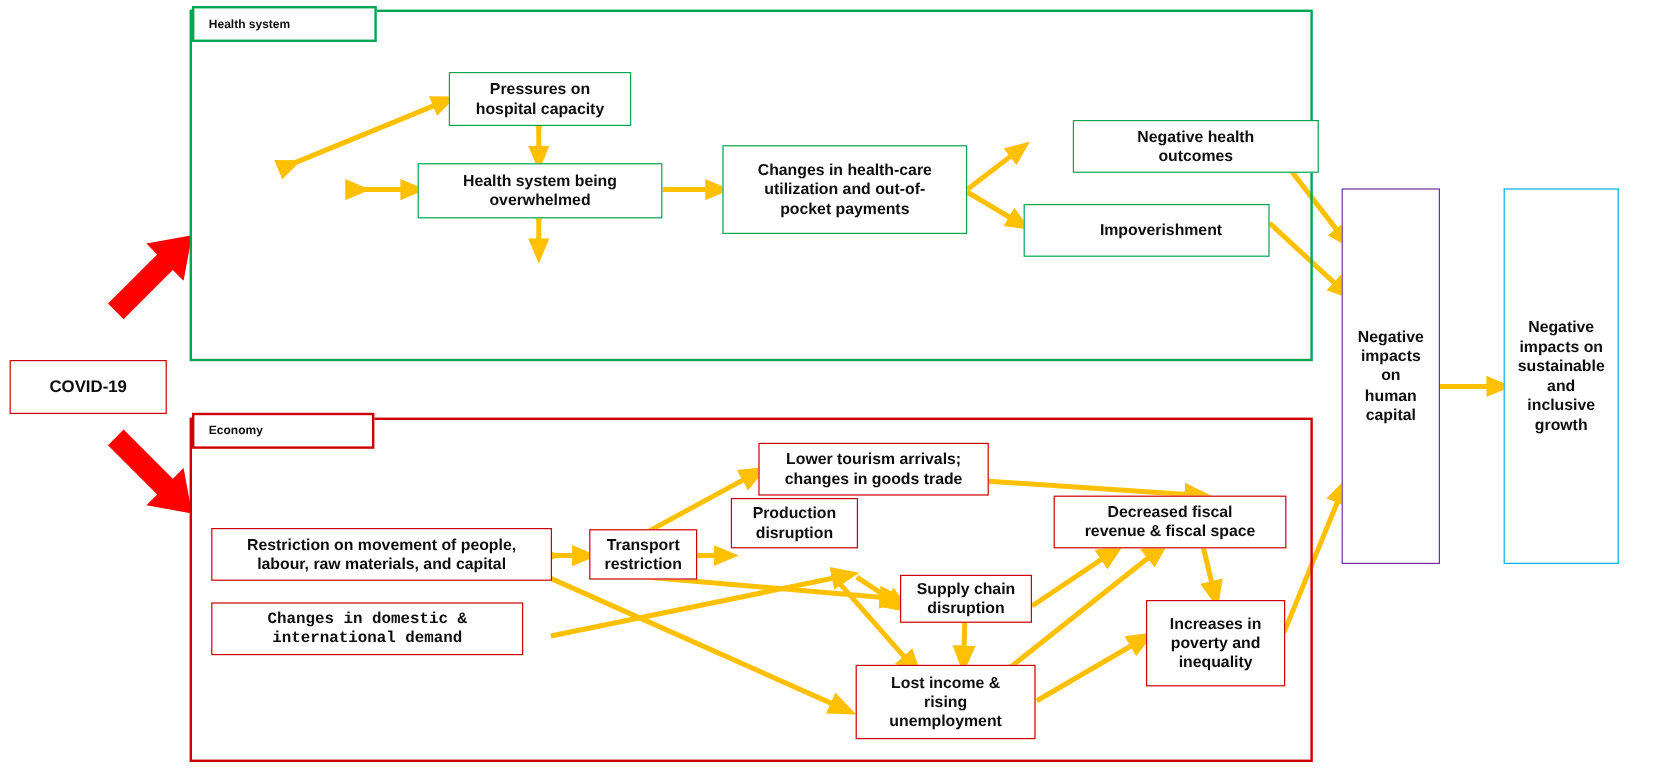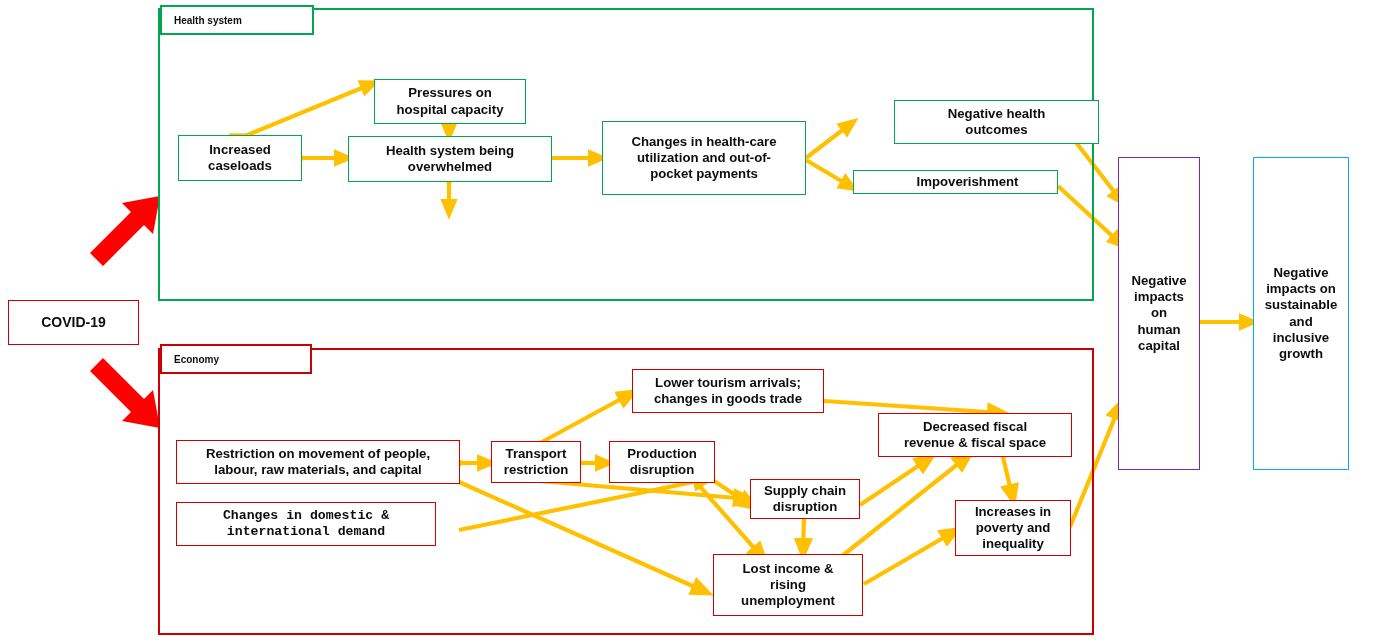--- a/index.html
+++ b/index.html
@@ -107,26 +107,22 @@
 
   <div class="grp grp-red" style="left:158px;top:348px;width:936px;height:287px;"></div>
   <div class="grp-label red" style="left:160px;top:344px;width:152px;height:30px;">
     <span>Economy</span>
   </div>
 
   <div class="node n-red" id="covid" style="left:8px;top:300px;width:131px;height:45px;">
     <span>COVID-19</span>
   </div>
 
-  <div class="node n-green" style="left:178px;top:135px;width:124px;height:46px;">
-    <span>Increased
-caseloads</span>
-  </div>
-
-  <div class="node n-green" style="left:374px;top:60px;width:152px;height:45px;margin-top:19px;">
+
+  <div class="node n-green" style="left:374px;top:60px;width:152px;height:45px;">
     <span>Pressures on
 hospital capacity</span>
   </div>
 
   <div class="node n-green" style="left:348px;top:136px;width:204px;height:46px;">
     <span>Health system being
 overwhelmed</span>
   </div>
 
 
@@ -134,40 +130,40 @@
     <span>Changes in health-care
 utilization and out-of-
 pocket payments</span>
   </div>
 
   <div class="node n-green" style="left:853px;top:100px;width:205px;height:44px;margin-left:41px;">
     <span>Negative health
 outcomes</span>
   </div>
 
-  <div class="node n-green" style="left:853px;top:170px;width:205px;height:24px;padding-left:28px;">
+  <div class="node n-green" style="left:853px;top:170px;width:205px;height:44px;padding-left:28px;">
     <span>Impoverishment</span>
   </div>
 
   <div class="node n-red" style="left:176px;top:440px;width:284px;height:44px;">
     <span>Restriction on movement of people,
 labour, raw materials, and capital</span>
   </div>
 
   <div class="node n-red" style="left:176px;top:502px;width:260px;height:44px;font-family:Liberation Mono, monospace;">
     <span>Changes in domestic &amp;
 international demand</span>
   </div>
 
   <div class="node n-red" style="left:491px;top:441px;width:90px;height:42px;">
     <span>Transport
 restriction</span>
   </div>
 
-  <div class="node n-red" style="left:609px;top:441px;width:106px;height:42px;">
+  <div class="node n-red" style="left:609px;top:415px;width:106px;height:42px;">
     <span>Production
 disruption</span>
   </div>
 
   <div class="node n-red" style="left:632px;top:369px;width:192px;height:44px;">
     <span>Lower tourism arrivals;
 changes in goods trade</span>
   </div>
 
   <div class="node n-red" style="left:750px;top:479px;width:110px;height:40px;">
@@ -179,21 +175,21 @@
     <span>Decreased fiscal
 revenue &amp; fiscal space</span>
   </div>
 
   <div class="node n-red" style="left:713px;top:554px;width:150px;height:62px;">
     <span>Lost income &amp;
 rising
 unemployment</span>
   </div>
 
-  <div class="node n-red" style="left:955px;top:500px;width:116px;height:56px;">
+  <div class="node n-red" style="left:955px;top:500px;width:116px;height:72px;">
     <span>Increases in
 poverty and
 inequality</span>
   </div>
 
   <div class="node n-purple" style="left:1118px;top:157px;width:82px;height:313px;">
     <span>Negative
 impacts
 on
 human

